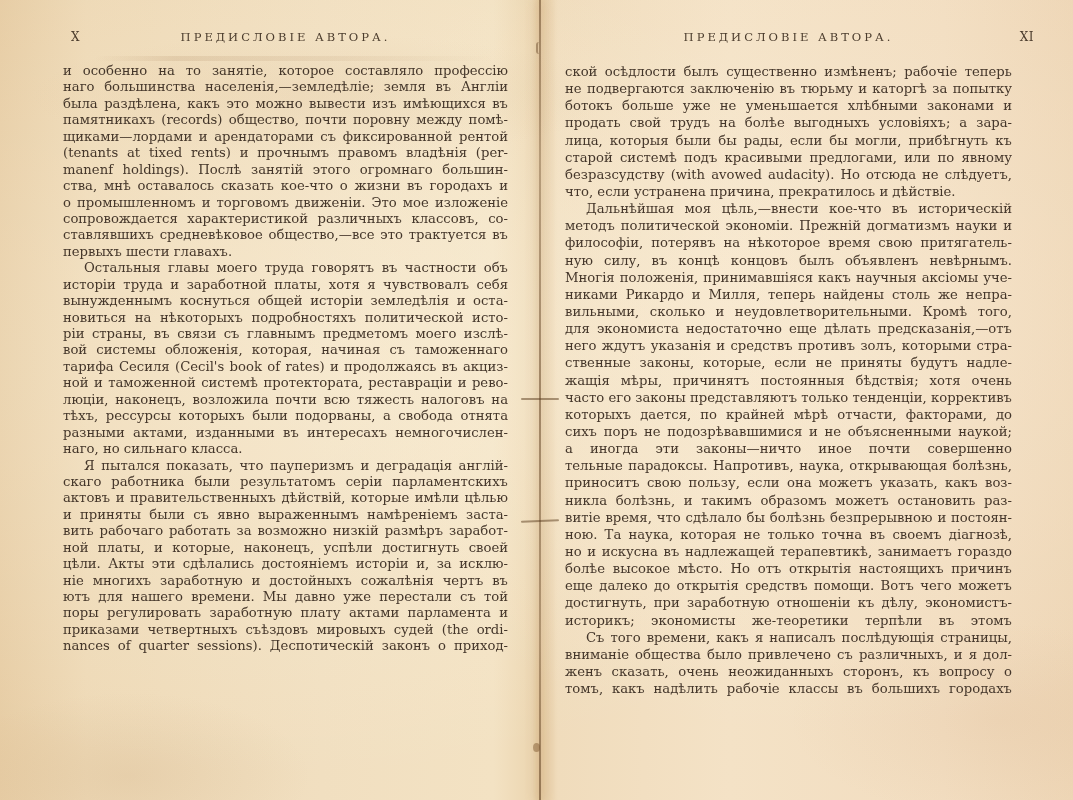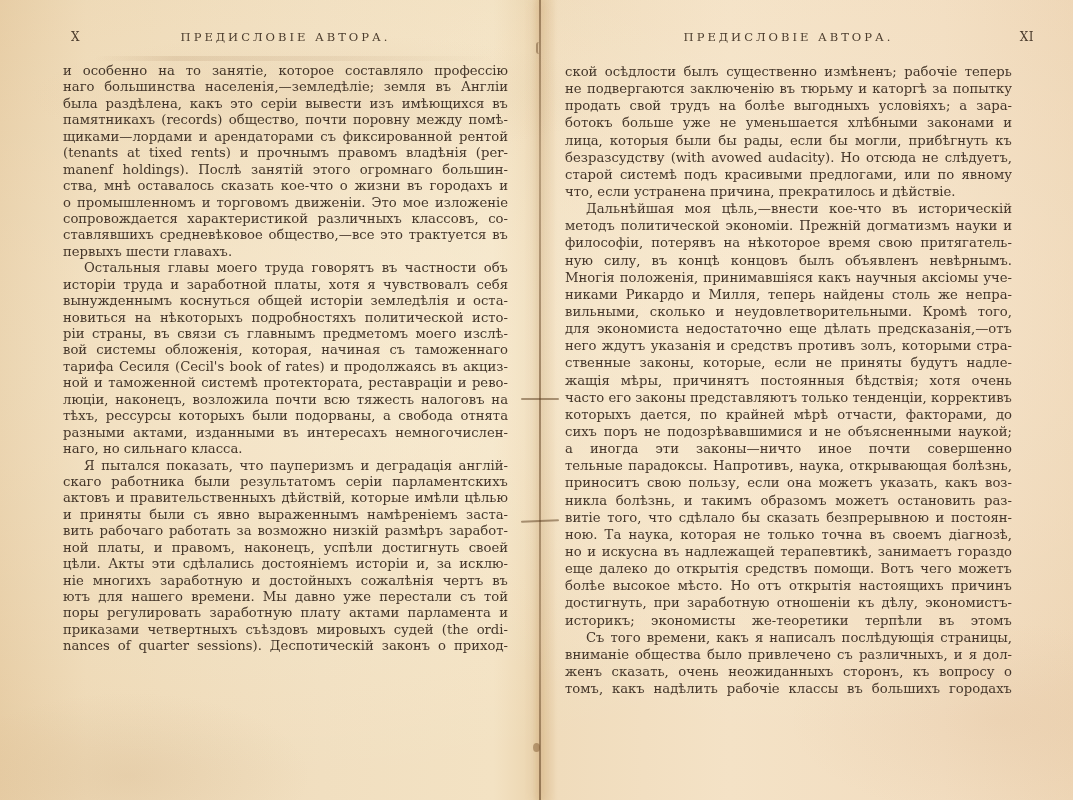--- a/index.html
+++ b/index.html
@@ -121,21 +121,21 @@
 
   <div class="page left">
     <div class="pagehead">
       <span class="pagenum">X</span>
       <span class="runhead">ПРЕДИСЛОВІЕ АВТОРА.</span>
     </div>
     <div class="body">
       <div class="para">
           <div class="line">и особенно на то занятіе, которое составляло профессію огром-</div>
           <div class="line">наго большинства населенія,—земледѣліе; земля въ Англіи</div>
-          <div class="line">была раздѣлена, какъ это серіи вывести изъ имѣющихся въ</div>
+          <div class="line">была раздѣлена, какъ это можно вывести изъ имѣющихся въ</div>
           <div class="line">памятникахъ (records) общество, почти поровну между помѣ-</div>
           <div class="line">щиками—лордами и арендаторами съ фиксированной рентой</div>
           <div class="line">(tenants at tixed rents) и прочнымъ правомъ владѣнія (per-</div>
           <div class="line">manenf holdings). Послѣ занятій этого огромнаго большин-</div>
           <div class="line">ства, мнѣ оставалось сказать кое-что о жизни въ городахъ и</div>
           <div class="line">о промышленномъ и торговомъ движеніи. Это мое изложеніе</div>
           <div class="line">сопровождается характеристикой различныхъ классовъ, со-</div>
           <div class="line">ставлявшихъ средневѣковое общество,—все это трактуется въ</div>
           <div class="line end">первыхъ шести главахъ.</div>
         </div>
@@ -152,45 +152,45 @@
           <div class="line">тѣхъ, рессурсы которыхъ были подорваны, а свобода отнята</div>
           <div class="line">разными актами, изданными въ интересахъ немногочислен-</div>
           <div class="line end">наго, но сильнаго класса.</div>
         </div>
       <div class="para">
           <div class="line indent">Я пытался показать, что пауперизмъ и деградація англій-</div>
           <div class="line">скаго работника были результатомъ серіи парламентскихъ</div>
           <div class="line">актовъ и правительственныхъ дѣйствій, которые имѣли цѣлью</div>
           <div class="line">и приняты были съ явно выраженнымъ намѣреніемъ заста-</div>
           <div class="line">вить рабочаго работать за возможно низкій размѣръ заработ-</div>
-          <div class="line">ной платы, и правомъ, наконецъ, успѣли достигнуть своей</div>
+          <div class="line">ной платы, и которые, наконецъ, успѣли достигнуть своей</div>
           <div class="line">цѣли. Акты эти сдѣлались достояніемъ исторіи и, за исклю-</div>
           <div class="line">ніе многихъ заработную и достойныхъ сожалѣнія чертъ въ</div>
           <div class="line">ютъ для нашего времени. Мы давно уже перестали съ той</div>
           <div class="line">поры регулировать заработную плату актами парламента и</div>
           <div class="line">приказами четвертныхъ съѣздовъ мировыхъ судей (the ordi-</div>
           <div class="line">nances of quarter sessions). Деспотическій законъ о приход-</div>
         </div>
     </div>
   </div>
 
   <div class="page right">
     <div class="pagehead">
       <span class="runhead">ПРЕДИСЛОВІЕ АВТОРА.</span>
       <span class="pagenum">XI</span>
     </div>
     <div class="body">
       <div class="para">
           <div class="line">ской осѣдлости былъ существенно измѣненъ; рабочіе теперь</div>
           <div class="line">не подвергаются заключенію въ тюрьму и каторгѣ за попытку</div>
+          <div class="line">ботокъ больше уже не уменьшается хлѣбными законами и</div>
           <div class="line">продать свой трудъ на болѣе выгодныхъ условіяхъ; а зара-</div>
-          <div class="line">ботокъ больше уже не уменьшается хлѣбными законами и</div>
           <div class="line">лица, которыя были бы рады, если бы могли, прибѣгнуть къ</div>
+          <div class="line">старой системѣ подъ красивыми предлогами, или по явному</div>
           <div class="line">безразсудству (with avowed audacity). Но отсюда не слѣдуетъ,</div>
-          <div class="line">старой системѣ подъ красивыми предлогами, или по явному</div>
           <div class="line end">что, если устранена причина, прекратилось и дѣйствіе.</div>
         </div>
       <div class="para">
           <div class="line indent">Дальнѣйшая моя цѣль,—внести кое-что въ историческій</div>
           <div class="line">методъ политической экономіи. Прежній догматизмъ науки и</div>
           <div class="line">философіи, потерявъ на нѣкоторое время свою притягатель-</div>
           <div class="line">ную силу, въ концѣ концовъ былъ объявленъ невѣрнымъ.</div>
           <div class="line">Многія положенія, принимавшіяся какъ научныя аксіомы уче-</div>
           <div class="line">никами Рикардо и Милля, теперь найдены столь же непра-</div>
           <div class="line">вильными, сколько и неудовлетворительными. Кромѣ того,</div>
@@ -198,25 +198,25 @@
           <div class="line">него ждутъ указанія и средствъ противъ золъ, которыми стра-</div>
           <div class="line">ственные законы, которые, если не приняты будутъ надле-</div>
           <div class="line">жащія мѣры, причинятъ постоянныя бѣдствія; хотя очень</div>
           <div class="line">часто его законы представляютъ только тенденціи, коррективъ</div>
           <div class="line">которыхъ дается, по крайней мѣрѣ отчасти, факторами, до</div>
           <div class="line">сихъ поръ не подозрѣвавшимися и не объясненными наукой;</div>
           <div class="line">а иногда эти законы—ничто иное почти совершенно безоснова-</div>
           <div class="line">тельные парадоксы. Напротивъ, наука, открывающая болѣзнь,</div>
           <div class="line">приноситъ свою пользу, если она можетъ указать, какъ воз-</div>
           <div class="line">никла болѣзнь, и такимъ образомъ можетъ остановить раз-</div>
-          <div class="line">витіе того, что сдѣлало бы сказать безпрерывною и постоян-</div>
+          <div class="line">витіе время, что сдѣлало бы болѣзнь безпрерывною и постоян-</div>
           <div class="line">ною. Та наука, которая не только точна въ своемъ діагнозѣ,</div>
           <div class="line">но и искусна въ надлежащей терапевтикѣ, занимаетъ гораздо</div>
+          <div class="line">болѣе высокое мѣсто. Но отъ открытія настоящихъ причинъ</div>
           <div class="line">еще далеко до открытія средствъ помощи. Вотъ чего можетъ</div>
-          <div class="line">болѣе высокое мѣсто. Но отъ открытія настоящихъ причинъ</div>
           <div class="line">достигнуть, при заработную отношеніи къ дѣлу, экономистъ-</div>
           <div class="line end">историкъ; экономисты же-теоретики терпѣли въ этомъ неудачу.</div>
         </div>
       <div class="para">
           <div class="line indent">Съ того времени, какъ я написалъ послѣдующія страницы,</div>
           <div class="line">вниманіе общества было привлечено съ различныхъ, и я дол-</div>
           <div class="line">женъ сказать, очень неожиданныхъ сторонъ, къ вопросу о</div>
           <div class="line">томъ, какъ надѣлить рабочіе классы въ большихъ городахъ</div>
         </div>
     </div>

